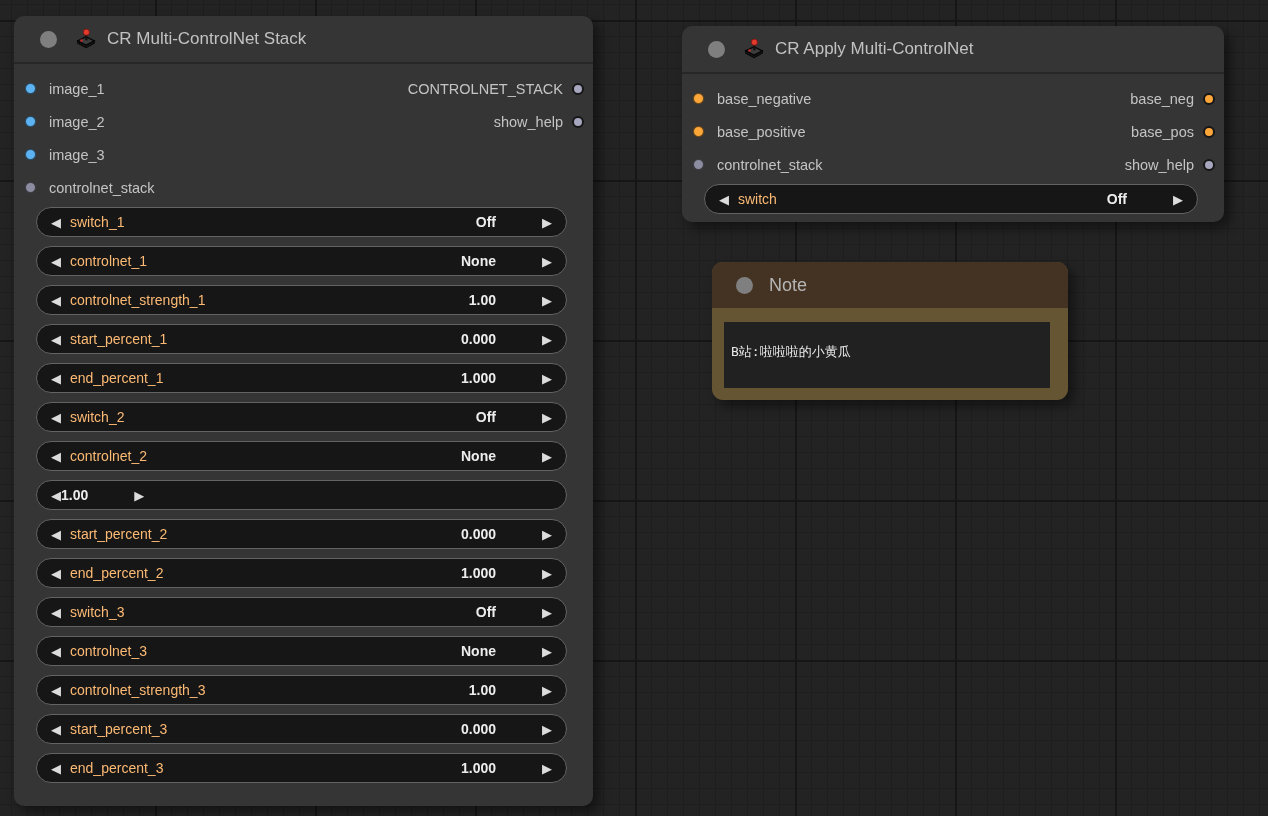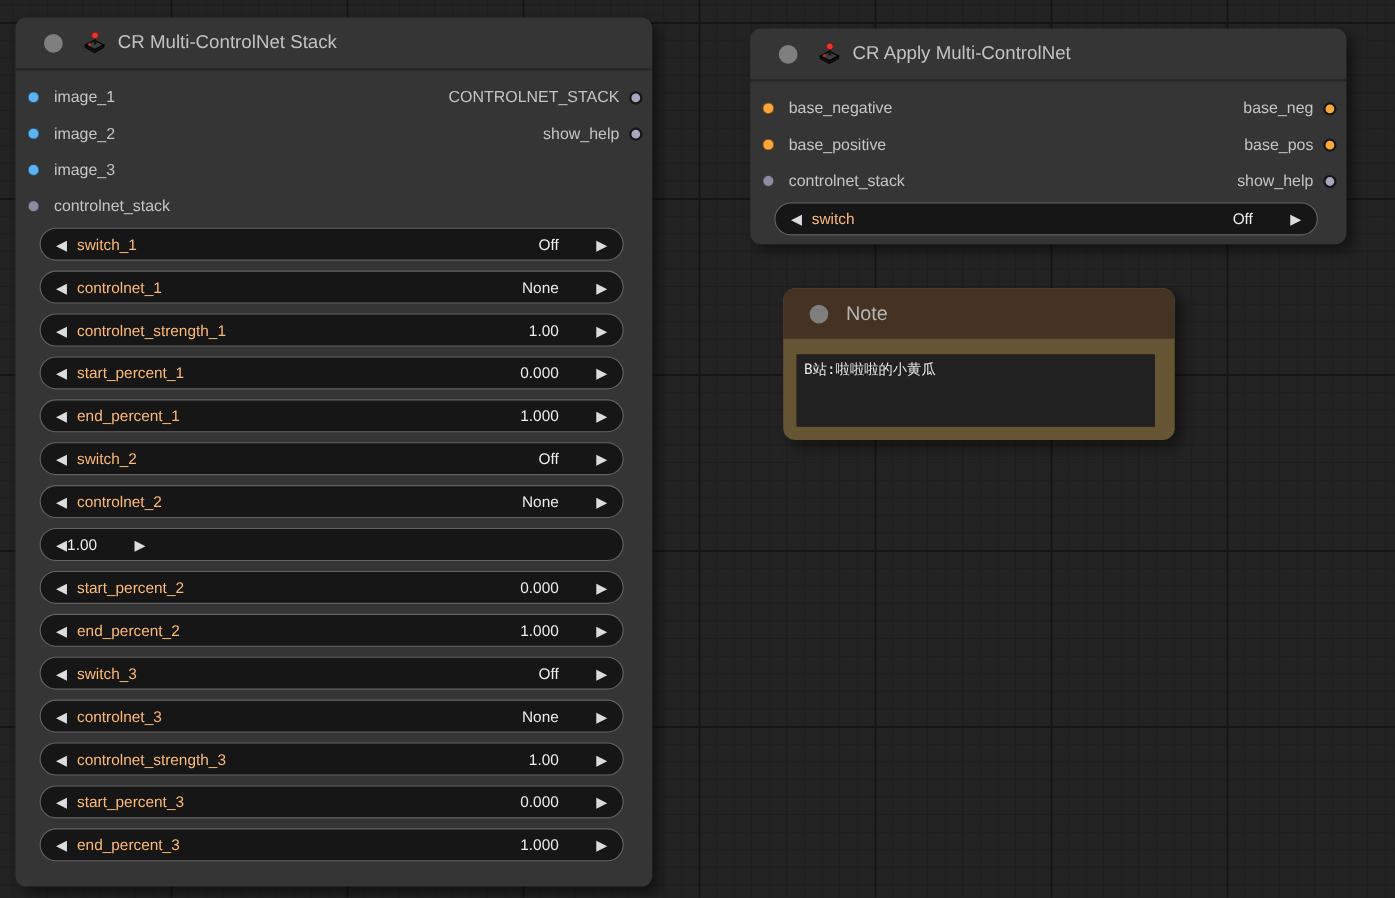--- a/index.html
+++ b/index.html
@@ -68,21 +68,21 @@
     background:#161616;
     border:1px solid #636363;
     border-radius:15px;
     display:flex;
     align-items:center;
     padding:0 14px;
     font-size:14px;
   }
   .arrow { color:#dcdcdc; font-size:13px; line-height:1; flex:0 0 auto; }
   .wname { color:#fdba74; margin-left:9px; flex:1 1 auto; white-space:nowrap; }
-  .wval  { color:#ededed; margin-right:34px; white-space:nowrap; }
+  .wval  { color:#ededed; margin-right:46px; white-space:nowrap;font-weight:bold; }
   
   .note-node {
     position:absolute;
     border-radius:11px;
     box-shadow:6px 6px 12px rgba(0,0,0,0.45);
     overflow:hidden;
   }
   .note-title {
     height:46px;
     display:flex;
@@ -92,21 +92,21 @@
     font-size:18px;
   }
   .note-title .collapse-dot { margin-right:16px; }
   .note-text {
     margin:14px 18px 0 12px;
     height:66px;
     background:#212121;
     color:#e8e8e8;
     font-family:"DejaVu Sans Mono", monospace;
     font-size:13px;
-    padding:6px 7px;
+    padding:21px 7px;
     line-height:1.35;
     overflow:hidden;
   }
 </style>
 </head>
 <body>
 
 <div class="node" style="left:14px; top:16px; width:579px; height:790px;">
   <div class="node-title">
     <span class="collapse-dot"></span>

